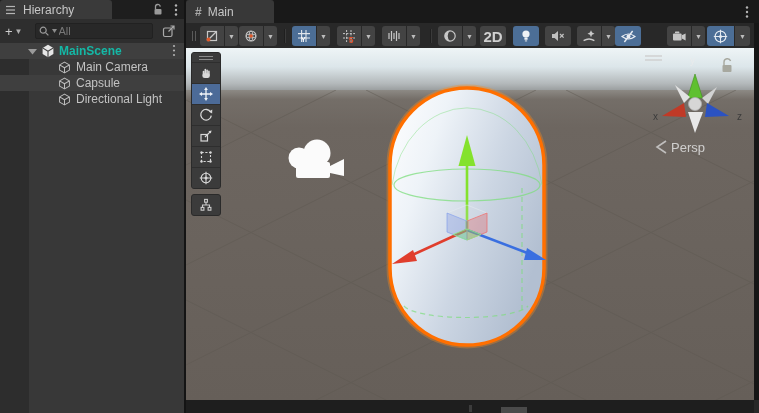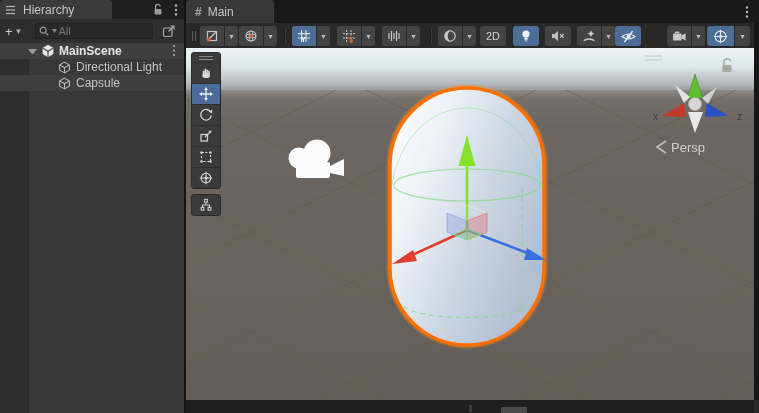--- a/index.html
+++ b/index.html
@@ -18,38 +18,38 @@
   .dd-caret { font-size:8px; color:#aeaeae; }
   .search-box { margin-left:8px; width:118px; height:16px; background:#282828; border:1px solid #212121; border-radius:2px; display:flex; align-items:center; padding:0 3px; gap:2px; }
   .search-box input { flex:1; min-width:0; background:transparent; border:none; outline:none; color:#bdbdbd; font-size:11px; font-family:inherit; }
   .search-box input::placeholder { color:#787878; }
   .popout { margin-left:auto; margin-right:8px; }
   .tree { position:absolute; left:0; top:43px; width:100%; height:370px; background:#383838; }
   .tree-strip { position:absolute; left:0; top:0; width:29px; height:100%; background:#2d2d2d; }
   .trow { position:relative; height:16px; display:flex; align-items:center; font-size:12px; color:#c2c2c2; }
   .trow.hl { background:#3f3f3f; }
   .trow .kebab-right { position:absolute; right:8px; top:1px; }
-  .scene-name { color:#e5e5e5; font-weight:bold; margin-left:4px; }
+  .scene-name { color:#14b8a6; font-weight:bold; margin-left:4px; }
   .obj-name { margin-left:5px; }
   .indent1 { padding-left:28px; } .indent2 { padding-left:58px; }
 
   
   .scene { position:absolute; left:186px; top:0; width:573px; height:413px; background:#282828; }
   .scene-tabbar { position:absolute; left:0; top:0; width:100%; height:23px; background:#191919; display:flex; align-items:center; }
   .scene-tab { height:23px; width:88px; background:#383838; display:flex; align-items:center; gap:6px; padding-left:9px; border-radius:3px 3px 0 0; }
   .hash { color:#a8a8a8; font-size:12px; font-weight:bold; }
   .scene-tab-kebab { margin-left:auto; padding-right:10px; }
   .scene-toolbar { position:absolute; left:0; top:23px; width:100%; height:25px; background:#282828; }
   .tb { position:absolute; top:3px; height:20px; display:flex; align-items:center; border-radius:3px; overflow:hidden; }
   .seg { height:20px; display:flex; align-items:center; justify-content:center; background:#434343; }
   .seg.ic { width:24px; }
   .seg.dd { width:13px; margin-left:1px; font-size:7px; color:#bdbdbd; }
   .seg.on { background:#4c6e96; }
   .single { width:26px; }
-  .lbl2d { color:#d0d0d0; font-size:11px; font-weight:normal; }
+  .lbl2d { color:#d0d0d0; font-size:15px; font-weight:bold; }
   .tsep { position:absolute; top:6px; width:1px; height:14px; background:#1f1f1f; box-shadow:1px 0 0 #3a3a3a; }
   .ohandle { position:absolute; top:8px; left:6px; width:4px; height:10px; border-left:1px solid #5a5a5a; border-right:1px solid #5a5a5a; }
 
   .viewport { position:absolute; left:0; top:48px; width:568px; height:352px; overflow:hidden; background:#6b645e; }
   .vp-redge { position:absolute; right:0; top:23px; width:5px; height:377px; background:#161616; }
   .bottom-strip { position:absolute; left:0; top:400px; width:568px; height:13px; background:#1e1e1e; }
   .bottom-tab { position:absolute; left:315px; bottom:0; width:26px; height:6px; background:#4a4a4a; }
   .bottom-dash { position:absolute; left:283px; bottom:1px; width:3px; height:7px; background:#3c3c3c; }
 
   
@@ -134,33 +134,39 @@
           <svg width="4" height="13" viewBox="0 0 4 13">
               <g fill="#b0b0b0">
                 <circle cx="2" cy="2" r="1.1"></circle>
                 <circle cx="2" cy="6.5" r="1.1"></circle>
                 <circle cx="2" cy="11" r="1.1"></circle>
               </g>
             </svg>
         </div>
       </div>
 
-
       <div class="trow indent2">
         <svg width="13" height="13" viewBox="0 0 14 14">
             <path d="M7 1.2 L12.3 4.2 V9.8 L7 12.8 L1.7 9.8 V4.2 Z M7 12.8 V7.3 M7 7.3 L1.7 4.2 M7 7.3 L12.3 4.2" fill="none" stroke="#bdbdbd" stroke-width="1.1" stroke-linejoin="round"></path>
           </svg>
-        <span class="obj-name">Directional Light</span>
+        <span class="obj-name">Main Camera</span>
       </div>
 
       <div class="trow hl indent2">
         <svg width="13" height="13" viewBox="0 0 14 14">
             <path d="M7 1.2 L12.3 4.2 V9.8 L7 12.8 L1.7 9.8 V4.2 Z M7 12.8 V7.3 M7 7.3 L1.7 4.2 M7 7.3 L12.3 4.2" fill="none" stroke="#bdbdbd" stroke-width="1.1" stroke-linejoin="round"></path>
           </svg>
         <span class="obj-name">Capsule</span>
+      </div>
+
+      <div class="trow indent2">
+        <svg width="13" height="13" viewBox="0 0 14 14">
+            <path d="M7 1.2 L12.3 4.2 V9.8 L7 12.8 L1.7 9.8 V4.2 Z M7 12.8 V7.3 M7 7.3 L1.7 4.2 M7 7.3 L12.3 4.2" fill="none" stroke="#bdbdbd" stroke-width="1.1" stroke-linejoin="round"></path>
+          </svg>
+        <span class="obj-name">Directional Light</span>
       </div>
     </div>
   </div>
 
   <div class="scene">
     <div class="scene-tabbar">
       <div class="scene-tab">
         <span class="hash">#</span>
         <span class="tab-text">Main</span>
       </div>

